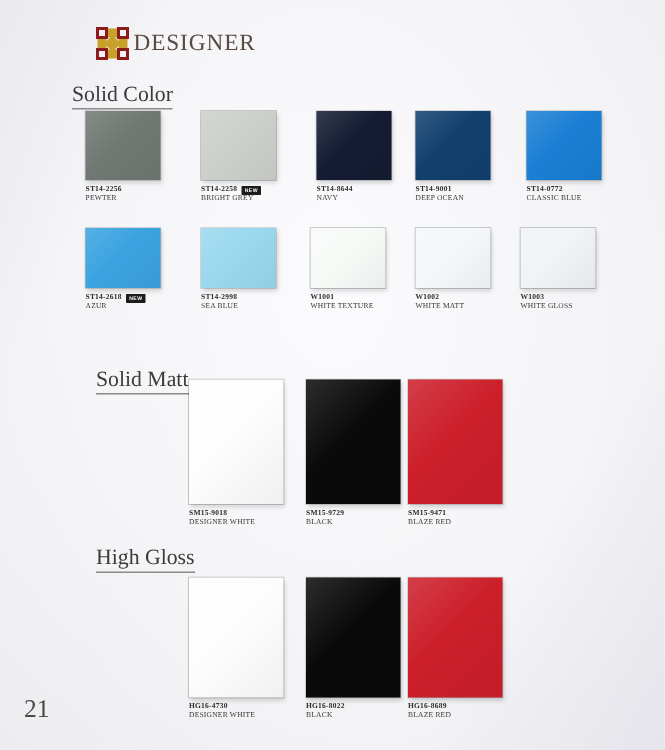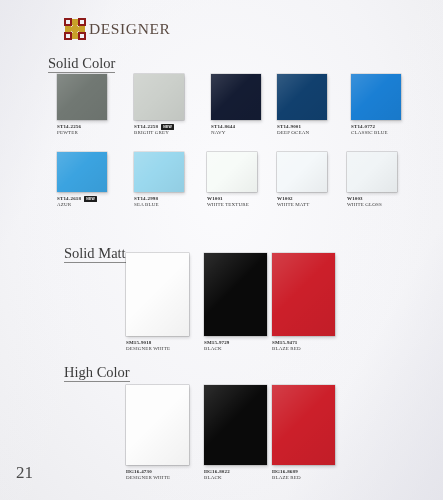--- a/index.html
+++ b/index.html
@@ -304,21 +304,21 @@
   <div class="swatch" style="left:272px; top:253px;">
     <div class="chip" style="width:63px;height:83px;background:#cc1f2a;"></div>
     <div class="caption">
       <div class="code-line">
           <span class="code">SM15-9471</span>
         </div>
       <div class="name">BLAZE RED</div>
     </div>
   </div>
 
-  <div class="section-title" style="left:64px; top:365px;">High Color</div>
+  <div class="section-title" style="left:64px; top:365px;">High Gloss</div>
 
   <div class="swatch" style="left:126px; top:385px;">
     <div class="chip pale" style="width:63px;height:80px;background:#fdfdfd;"></div>
     <div class="caption">
       <div class="code-line">
           <span class="code">HG16-4730</span>
         </div>
       <div class="name">DESIGNER WHITE</div>
     </div>
   </div>

